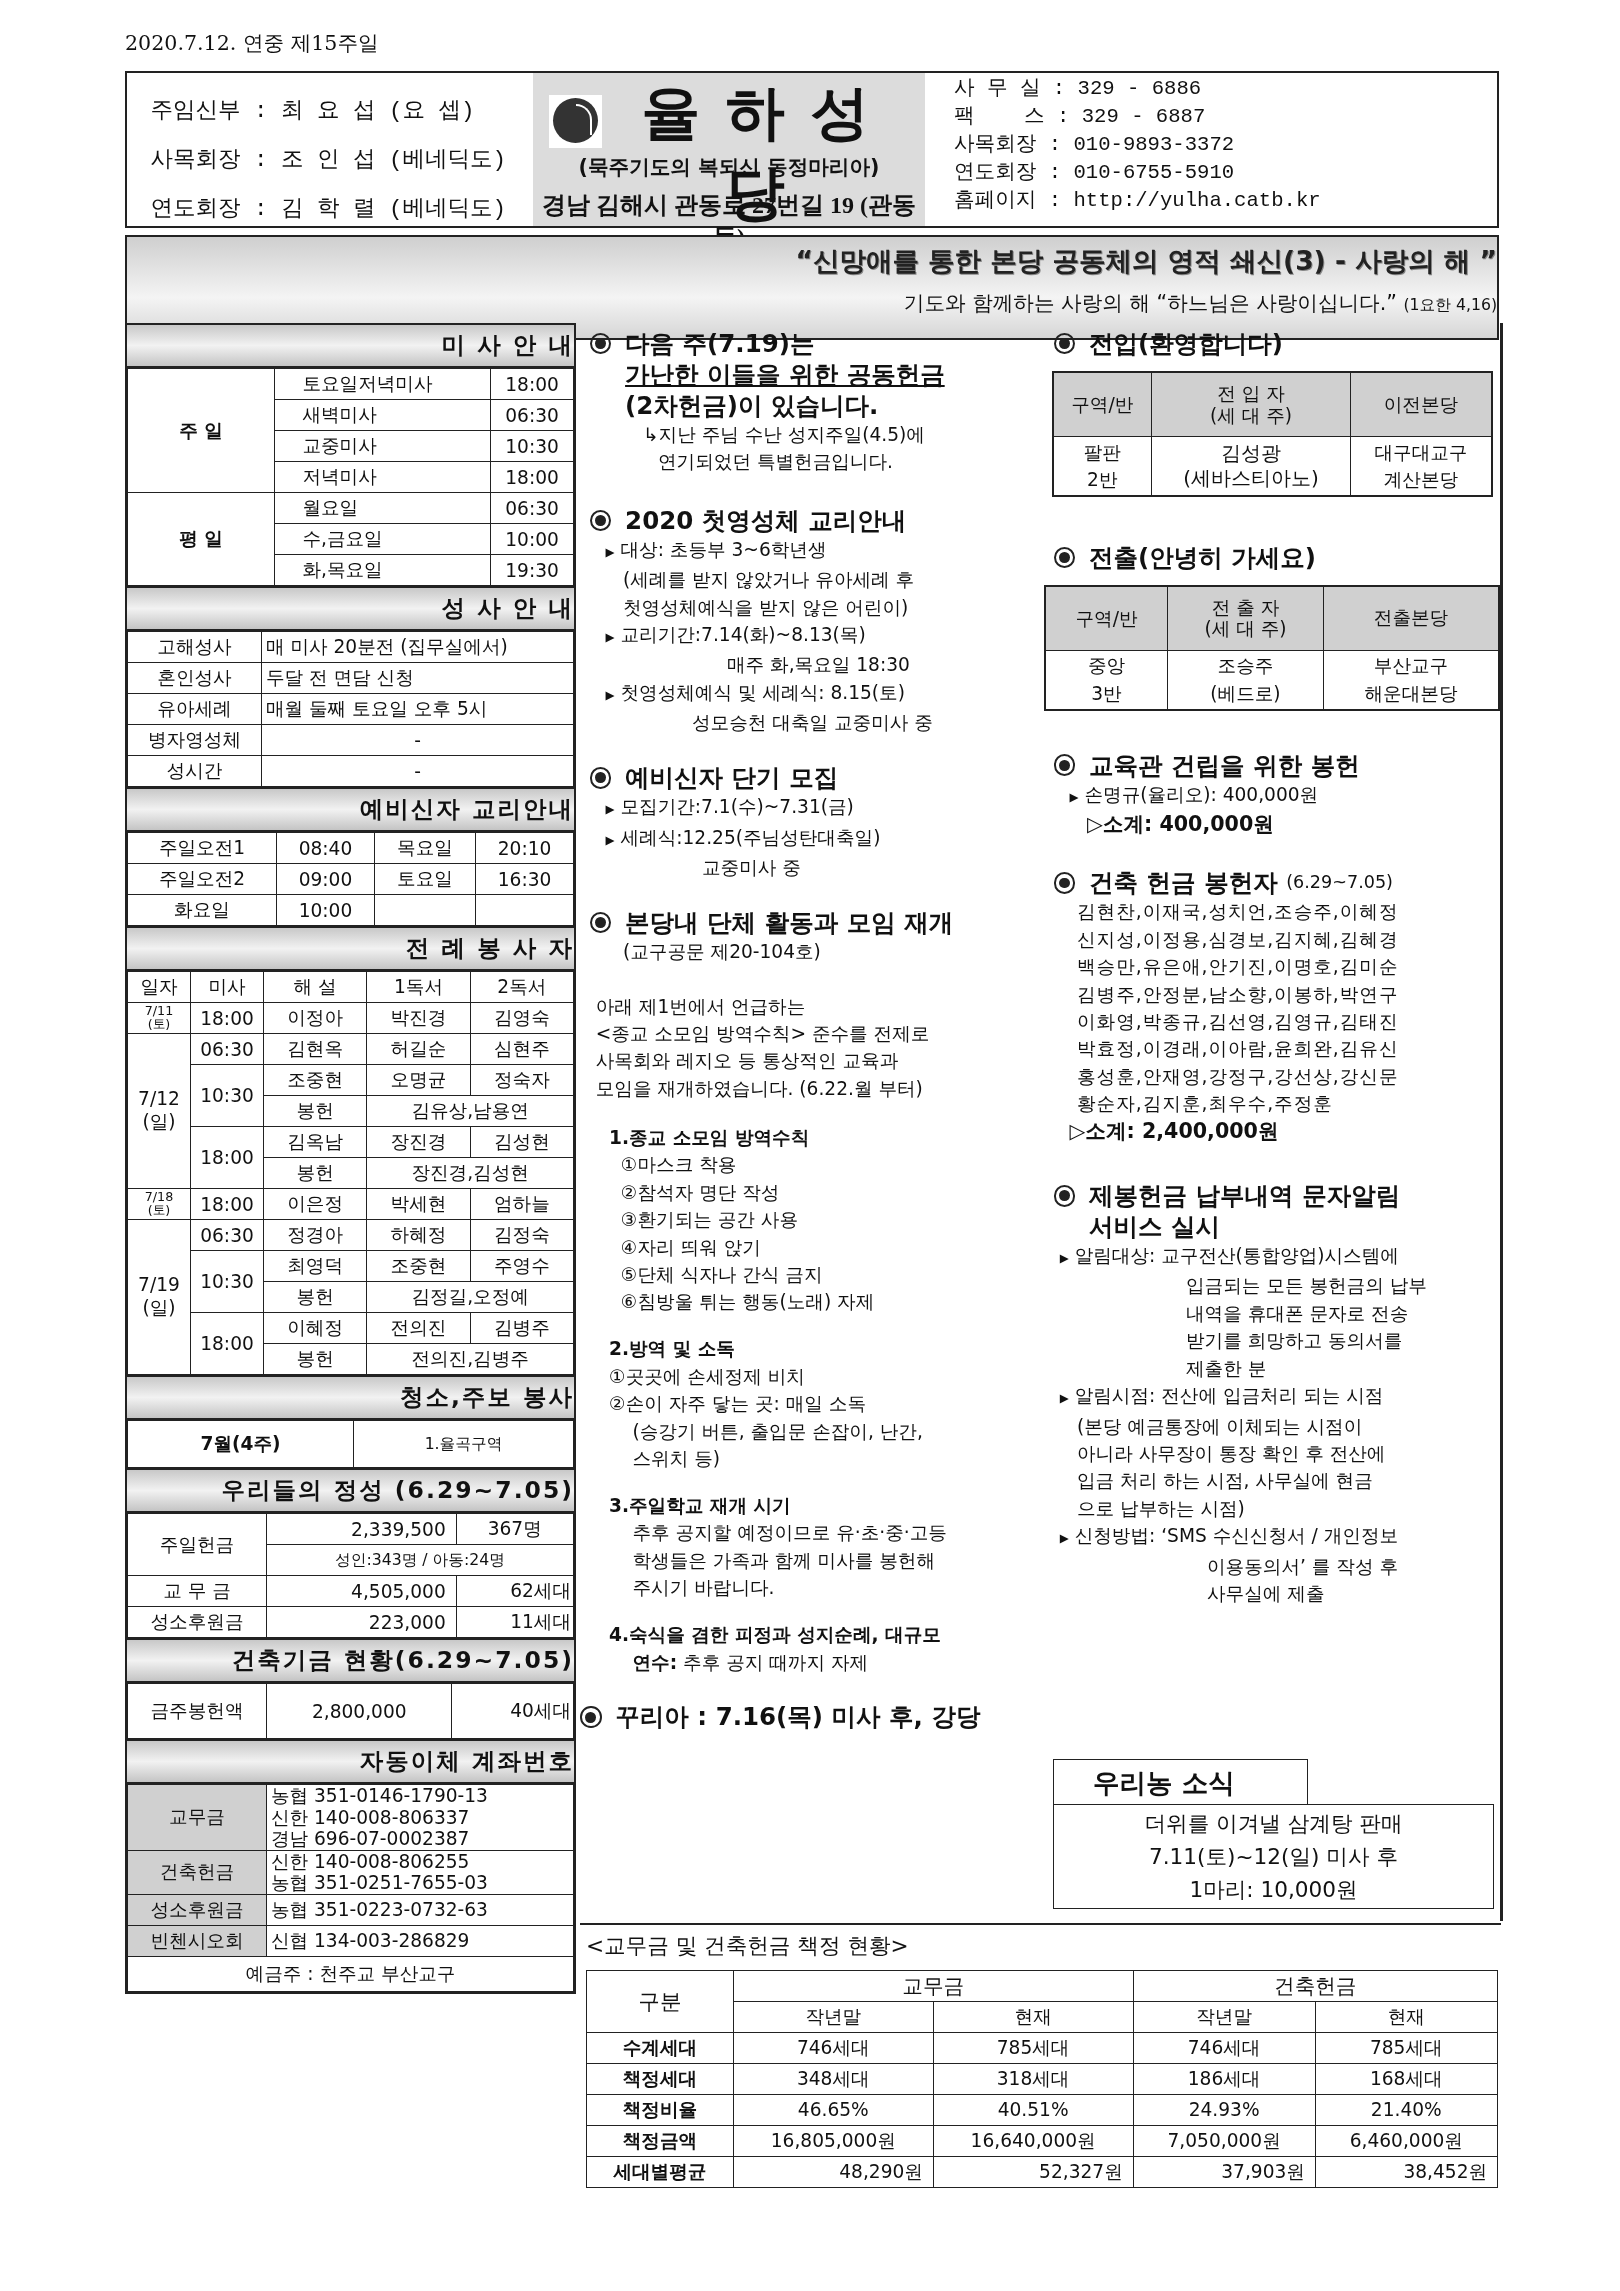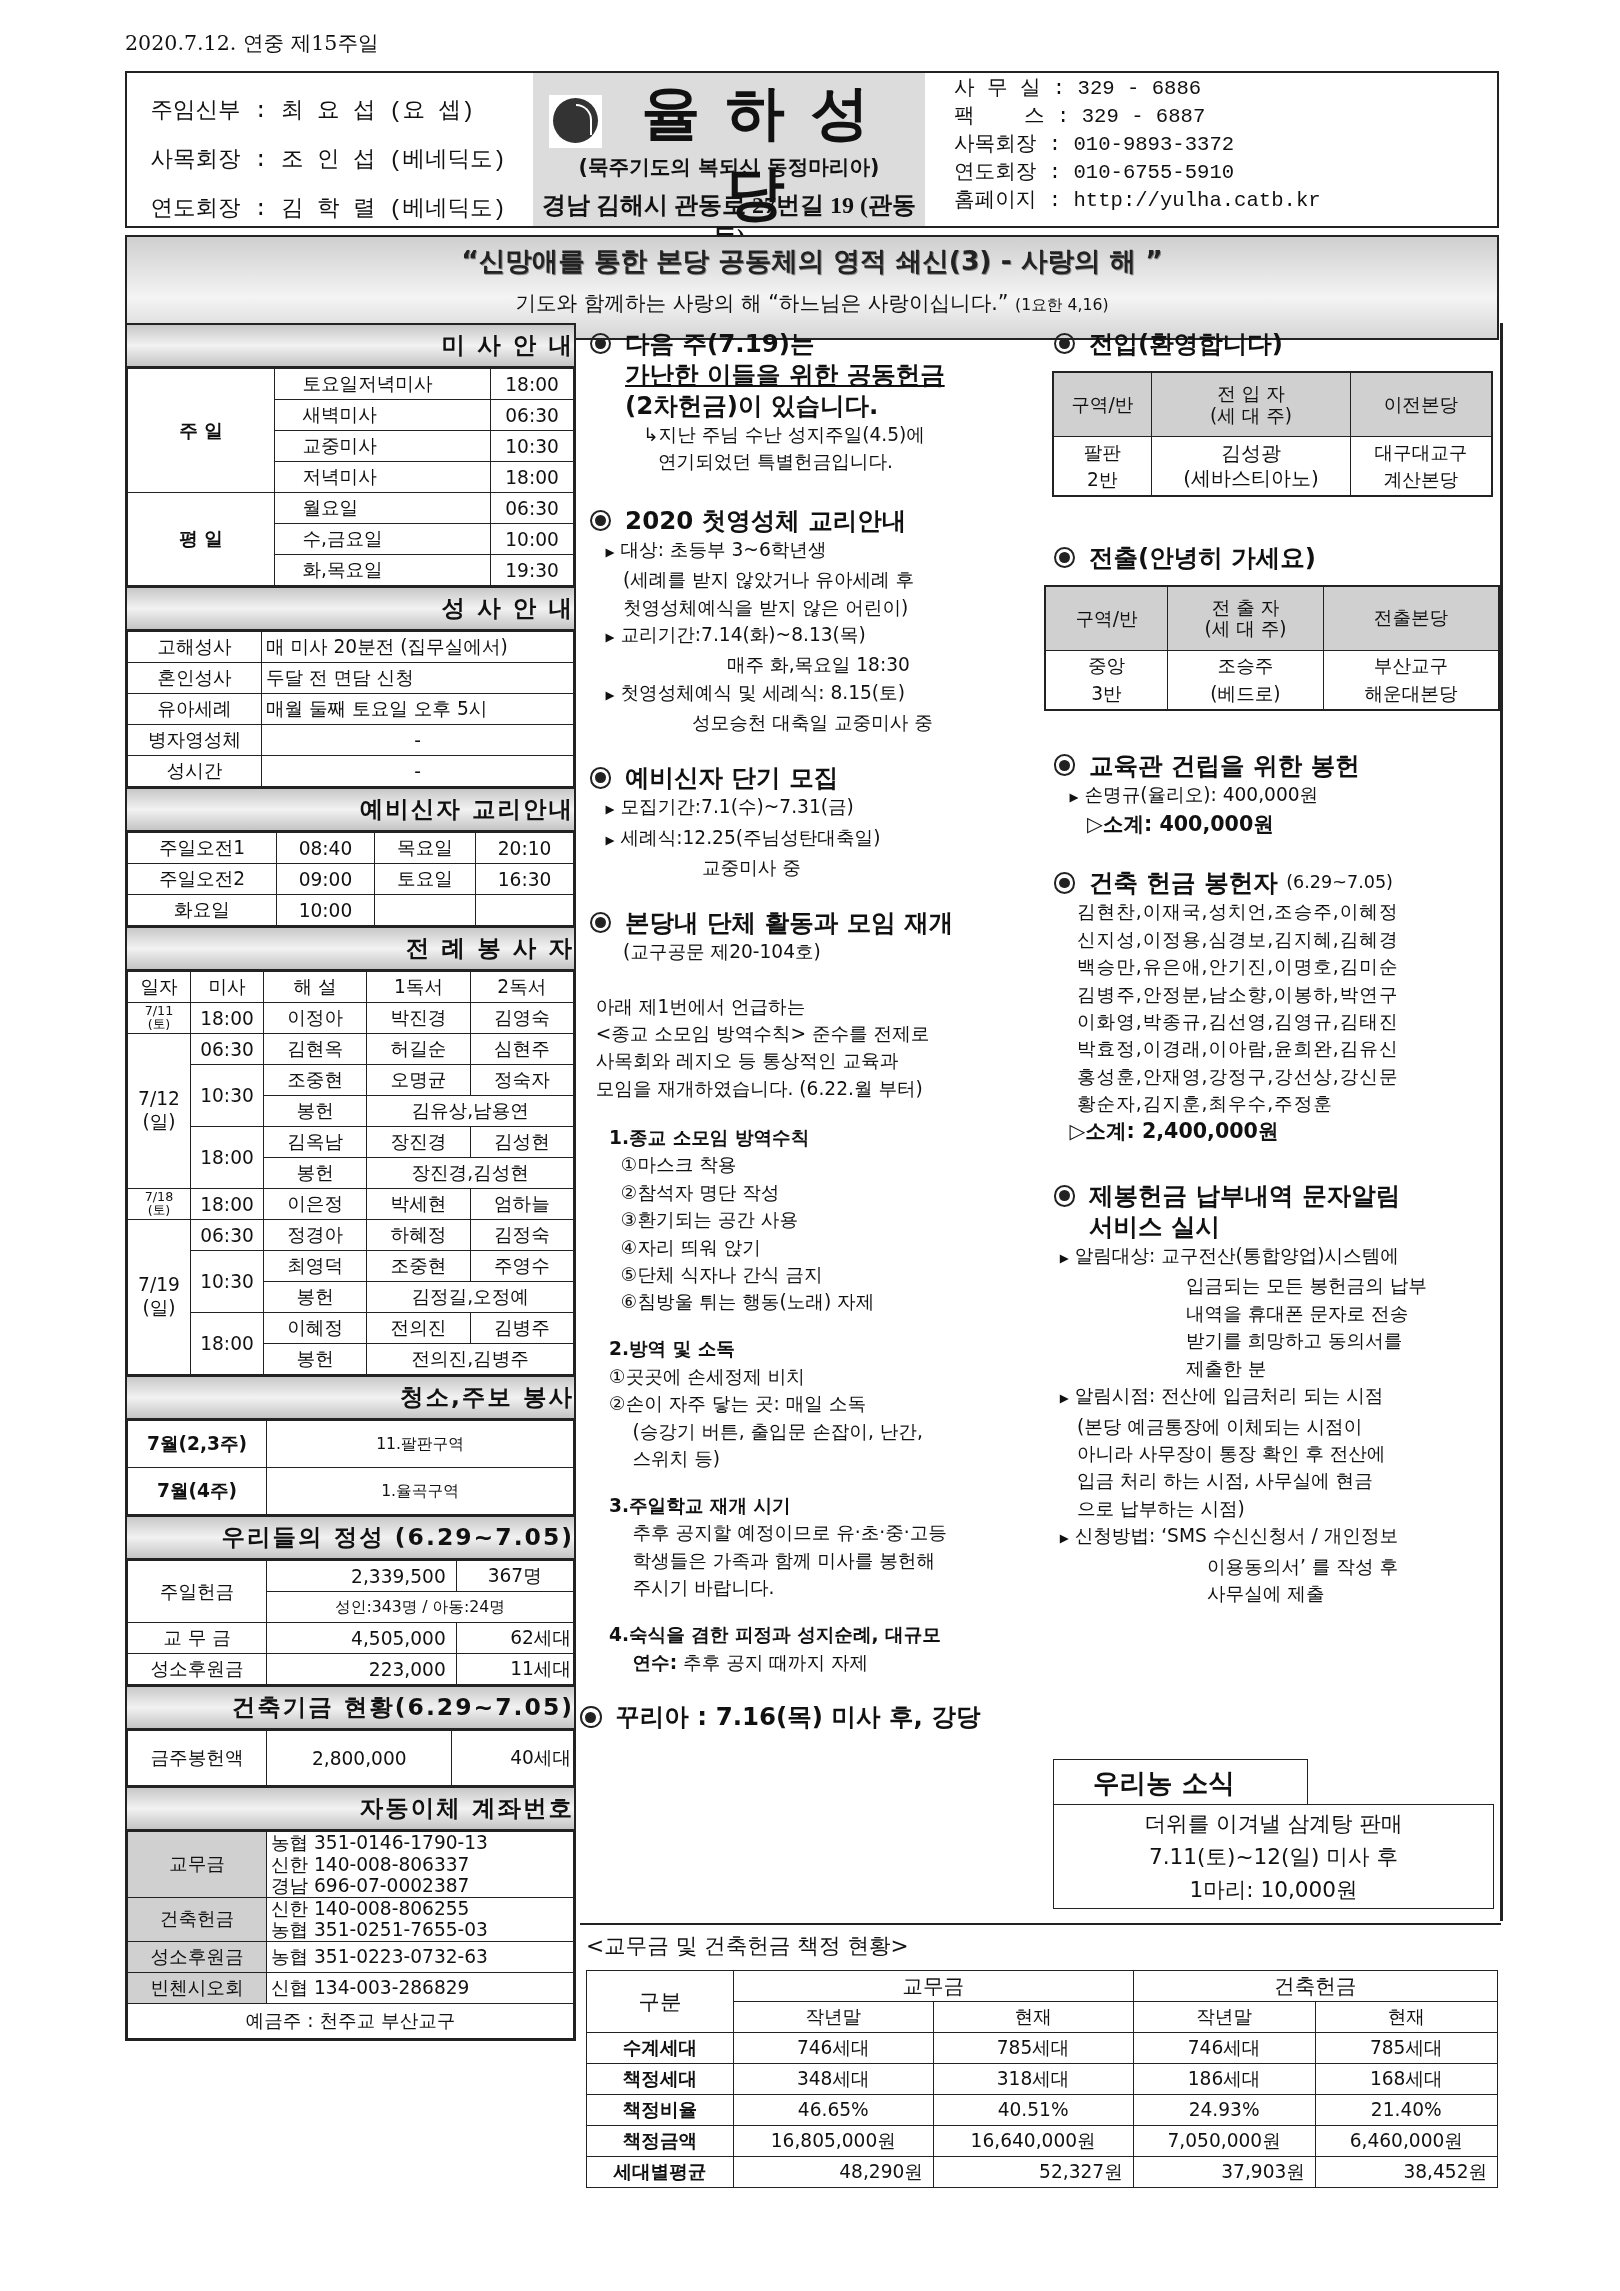--- a/index.html
+++ b/index.html
@@ -10,21 +10,21 @@
 .hdr-left{width:406px;padding:13.7px 0 0 23.5px;font-size:22.5px;line-height:49px;font-family:Liberation Mono, monospace}
 .hdr-mid{width:392px;background:#dcdcdc;position:relative}
 .hdr-logo{position:absolute;left:15.7px;top:21.6px;width:53px;height:53px;background:#fff;padding:3.9px}
 .hdr-logo div{width:45px;height:45px;border-radius:50%;background:#333;position:relative}
 .hdr-logo div:after{content:"";position:absolute;left:23.5px;top:5.9px;width:13.7px;height:29px;border-right:2.9px solid #fff;border-top:2.9px solid #fff;border-radius:0 19.6px 0 0}
 .hdr-title{position:absolute;left:88px;top:0;width:294px;text-align:center;font-size:59px;font-weight:bold;letter-spacing:25.5px;line-height:80px}
 .hdr-sub{position:absolute;left:0;top:80px;width:392px;text-align:center;font-size:20.6px;font-weight:bold}
 .hdr-addr{position:absolute;left:0;top:116px;width:392px;text-align:center;font-size:24px;font-weight:bold;font-family:Liberation Serif, serif}
 .hdr-right{flex:1;padding:2px 0 0 29px;font-size:20.6px;line-height:28px;font-family:"Liberation Mono",monospace}
 .hdr-right div{white-space:pre}
-.banner{left:125px;top:235px;width:1374px;height:105px;border:2.9px solid #222;background:linear-gradient(#cfcfcf,#f4f4f4 60%,#d6d6d6);text-align:center}
+.banner{left:125px;top:235px;width:1374px;height:105px;border:2.9px solid #222;background:linear-gradient(#cfcfcf,#f4f4f4 60%,#d6d6d6);text-align:right}
 .banner-t{font-size:26.5px;font-weight:bold;margin-top:5.9px;color:#222;text-shadow:1px 1px 0 #888}
 .banner-s{font-size:20.6px;margin-top:9.8px}
 .banner-s small{font-size:15.7px}
 .leftcol{left:125px;top:323px;width:451px;border:2.9px solid #222;border-top:none}
 .sec{height:45px;background:linear-gradient(#c8c8c8,#f2f2f2 50%,#c4c4c4);border-top:2px solid #222;border-bottom:2px solid #222;text-align:right;font-size:23.5px;font-weight:bold;line-height:41px;letter-spacing:2px}
 table{border-collapse:collapse;width:100%}
 td,th{border:1.5px solid #222;text-align:center;font-size:18.6px;height:31px;padding:0 3.9px;font-weight:normal}
 .rt{text-align:right;padding-right:9.8px}
 .b{font-weight:bold}
 .gray{background:#d0d0d0}
@@ -175,24 +175,20 @@
   <tr><td rowspan="5">7/19
 (일)</td><td>06:30</td><td>정경아</td><td>하혜정</td><td>김정숙</td></tr>
   <tr><td rowspan="2">10:30</td><td>최영덕</td><td>조중현</td><td>주영수</td></tr>
   <tr><td>봉헌</td><td colspan="2">김정길,오정예</td></tr>
   <tr><td rowspan="2">18:00</td><td>이혜정</td><td>전의진</td><td>김병주</td></tr>
   <tr><td>봉헌</td><td colspan="2">전의진,김병주</td></tr>
  </tbody></table>
  <div class="sec">청소,주보 봉사</div>
  <table>
   <tbody>
-        <tr>
-          <td class="b" style="width:139px;height:47px">7월(2,3주)</td>
-          <td style="font-size:15.7px">11.팔판구역</td>
-        </tr>
   <tr>
           <td class="b" style="height:47px">7월(4주)</td>
           <td style="font-size:15.7px">1.율곡구역</td>
         </tr>
  </tbody>
     </table>
  <div class="sec">우리들의 정성 (6.29~7.05)</div>
  <table>
   <tbody>
         <tr>

